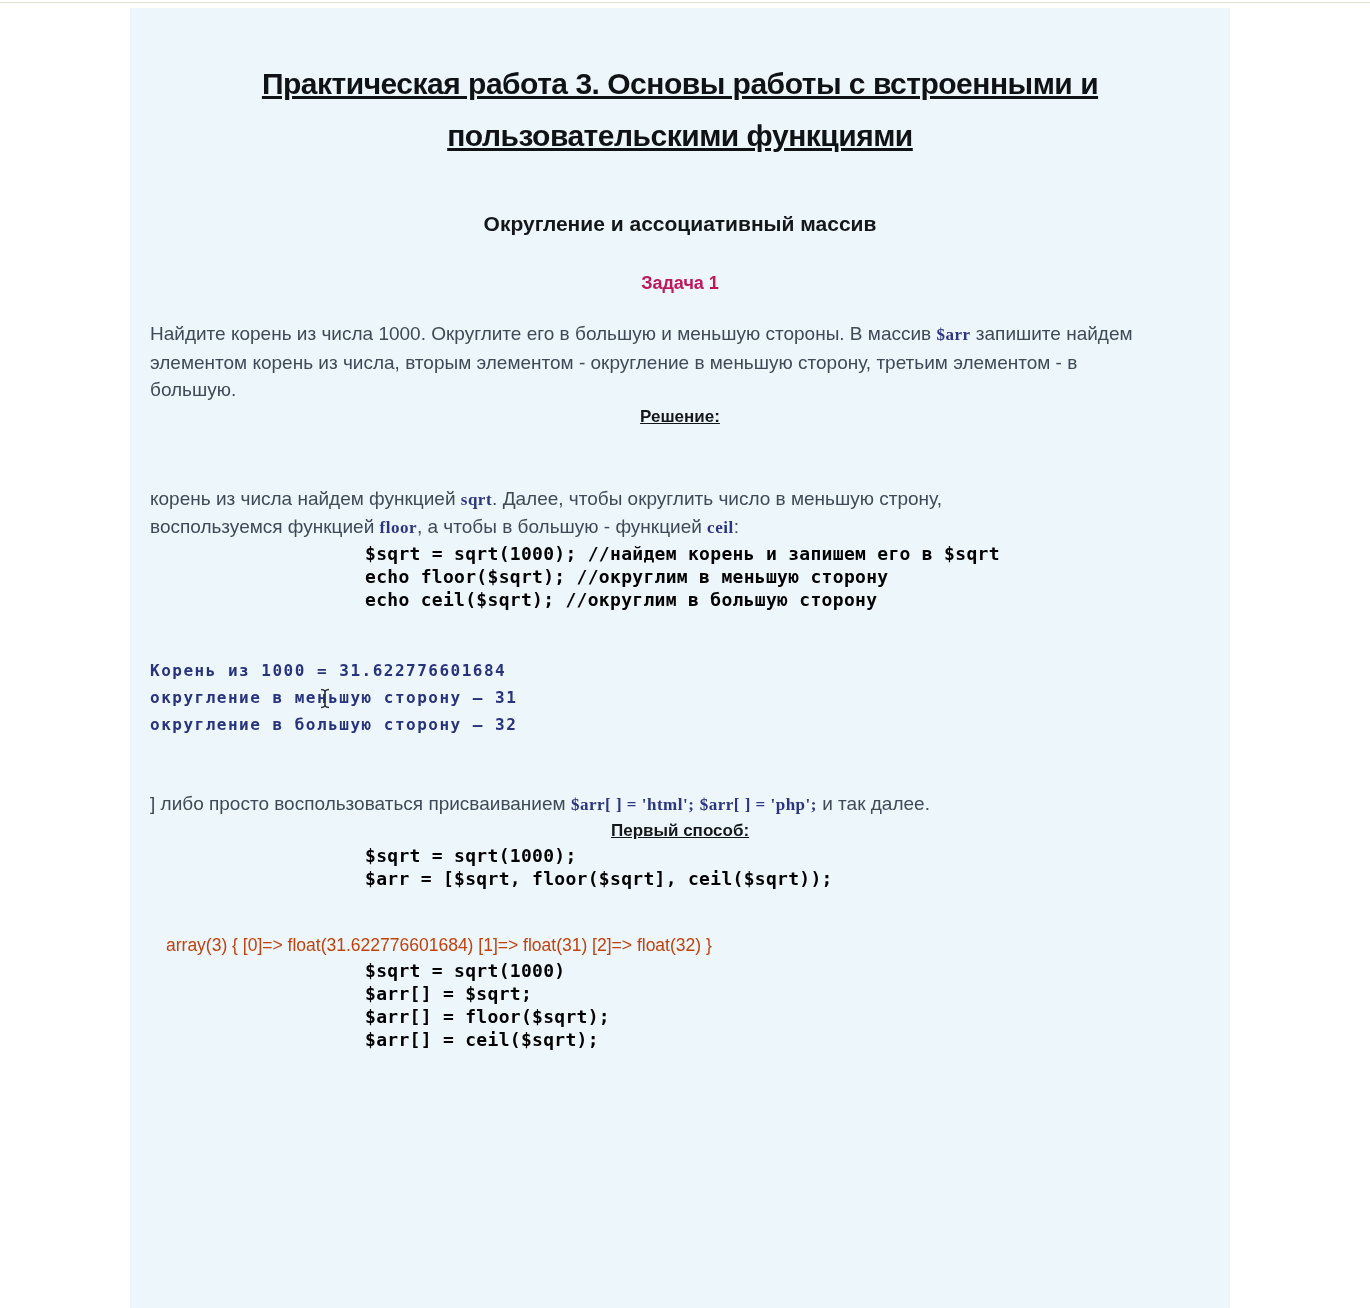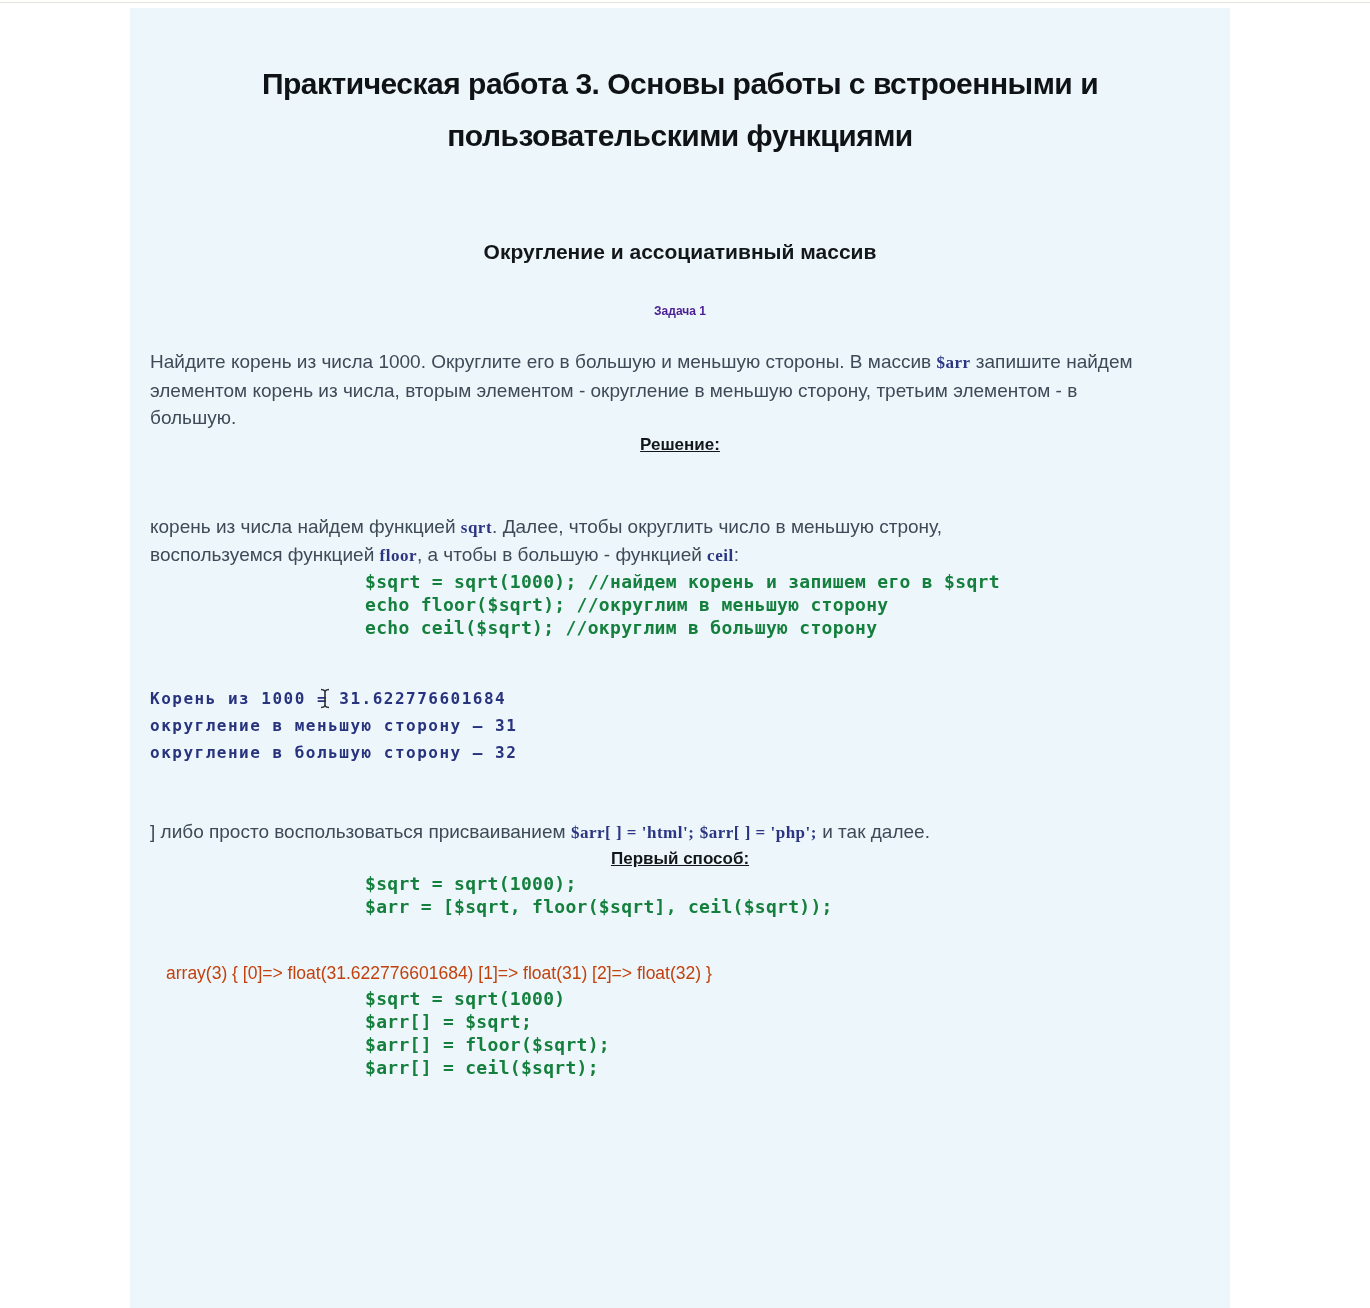--- a/index.html
+++ b/index.html
@@ -34,36 +34,37 @@
     color: #3e4a57;
   }
   h1.doc-title {
     margin: 50px 0 0 0;
     font-size: 30px;
     line-height: 52px;
     font-weight: 700;
     letter-spacing: -0.5px;
     text-align: center;
     color: #101316;
+    text-decoration: underline;
   }
   h2.doc-subtitle {
-    margin: 76px 0 0 0;
+    margin: 48px 0 0 0;
     font-size: 21px;
     line-height: 28px;
     font-weight: 700;
     text-align: center;
     color: #14171a;
   }
   h3.task-heading {
     margin: 32px 0 0 0;
-    font-size: 12px;
+    font-size: 18px;
     line-height: 26px;
     font-weight: 700;
     text-align: center;
-    color: #4c1d95;
+    color: #be185d;
   }
   .para {
     font-size: 19px;
     line-height: 27.5px;
     margin: 0;
     color: #3e4a57;
   }
   .para-task      { margin-top: 24px; }
   .para-solution  { margin-top: 55px; }
   .para-array     { margin-top: 24px; }
@@ -82,21 +83,21 @@
   .code-inline {
     font-family: Liberation Serif, serif;
     font-weight: 600;
     color: #2b3581;
     font-size: 17px;
     letter-spacing: 0.5px;
   }
   pre.code-block {
     font-family: "DejaVu Sans Mono", "Liberation Mono", monospace;
     font-weight: 700;
-    color: #15803d;
+    color: #000000;
     font-size: 18px;
     line-height: 23px;
     letter-spacing: 0.3px;
     margin: 0 0 0 215px;
     white-space: pre;
   }
   .code-block-1 { margin-top: 39px; }
   .code-block-2 { margin-top: 46px; }
   .code-block-3 { margin-top: 47px; }
   pre.program-output {

